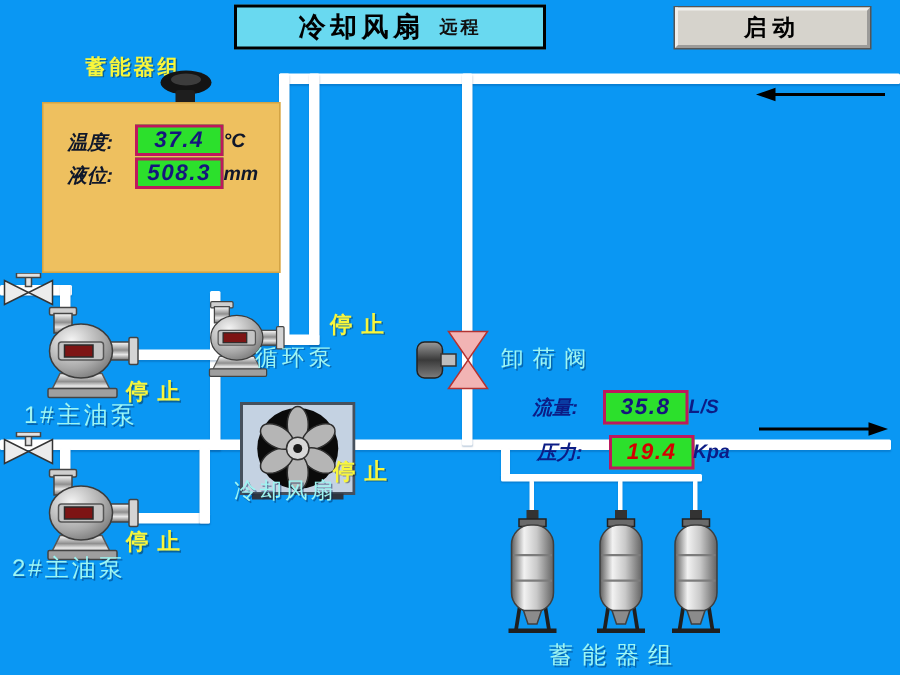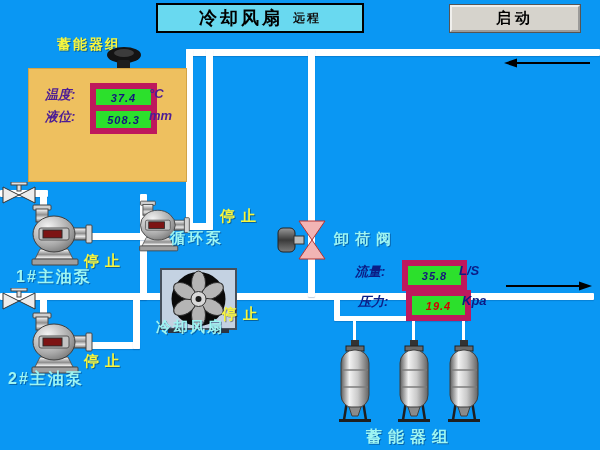--- a/index.html
+++ b/index.html
@@ -4,34 +4,34 @@
 <style>
   html,body{margin:0;padding:0;background:#333;}
   #screen{
     position:relative; width:600px; height:450px; overflow:hidden;
     background:#0a97f3;
     font-family:"Liberation Sans", sans-serif;
   }
   .abs{position:absolute;}
   .pipe{position:absolute; background:#ffffff; box-shadow:0 1px 1px rgba(0,60,120,.25); border-radius:1px;}
   .lbl-y{position:absolute; color:#f8f63c; font-weight:bold; font-size:15px; letter-spacing:6px; text-shadow:1px 1px 0 rgba(0,0,0,.35); white-space:nowrap;}
-  .lbl-c{position:absolute; color:#9ef5f2; font-weight:bold; font-size:15px; letter-spacing:2px; text-shadow:1px 1px 0 rgba(0,40,90,.45); white-space:nowrap;text-align:right;}
+  .lbl-c{position:absolute; color:#9ef5f2; font-weight:normal; font-size:15px; letter-spacing:2px; text-shadow:1px 1px 0 rgba(0,40,90,.45); white-space:nowrap;text-align:right;}
   .lbl-n{position:absolute; color:#0c1c85; font-weight:bold; font-style:italic; font-size:13px; white-space:nowrap;}
-  .valbox{position:absolute; background:#2ce02c; border:6px solid #be185d; display:flex; align-items:center; justify-content:center;
-          color:#15157d; font-weight:bold; font-style:italic; font-size:11px; letter-spacing:1px;}
+  .valbox{position:absolute; background:#2ce02c; border:2px solid #be185d; display:flex; align-items:center; justify-content:center;
+          color:#15157d; font-weight:bold; font-style:italic; font-size:15px; letter-spacing:1px;}
   .valbox.red{color:#d40000;}
   #title-box{position:absolute; left:156px; top:3px; width:204px; height:26px; background:#69d9f0; border:2px solid #000;
              display:flex; align-items:center; justify-content:center; gap:10px;}
   #title-box .t1{font-size:18px; font-weight:bold; color:#000; letter-spacing:3px;}
   #title-box .t2{font-size:12px; font-weight:bold; color:#111; letter-spacing:2px;}
   #start-btn{position:absolute; left:450px; top:5px; width:126px; height:23px; background:#d6d3cc;
              border:2px outset #f0efec; box-shadow:0 0 0 1px #555; display:flex; align-items:center; justify-content:center;
              font-size:15px; font-weight:bold; color:#000; letter-spacing:4px; cursor:pointer;}
   #tank{position:absolute; left:28px; top:68px; width:157px; height:112px; background:#eec05f; border:1px solid #d3a445;}
-  #tank .lbl-n{color:#4c1d95;}
+  #tank .lbl-n{color:#0f172a;}
 </style>
 </head>
 <body>
 
 <div id="screen">
 
   <svg width="0" height="0" style="position:absolute">
     <defs>
       <linearGradient id="metV" x1="0" y1="0" x2="0" y2="1">
         <stop offset="0" stop-color="#fdfdfd"></stop>

